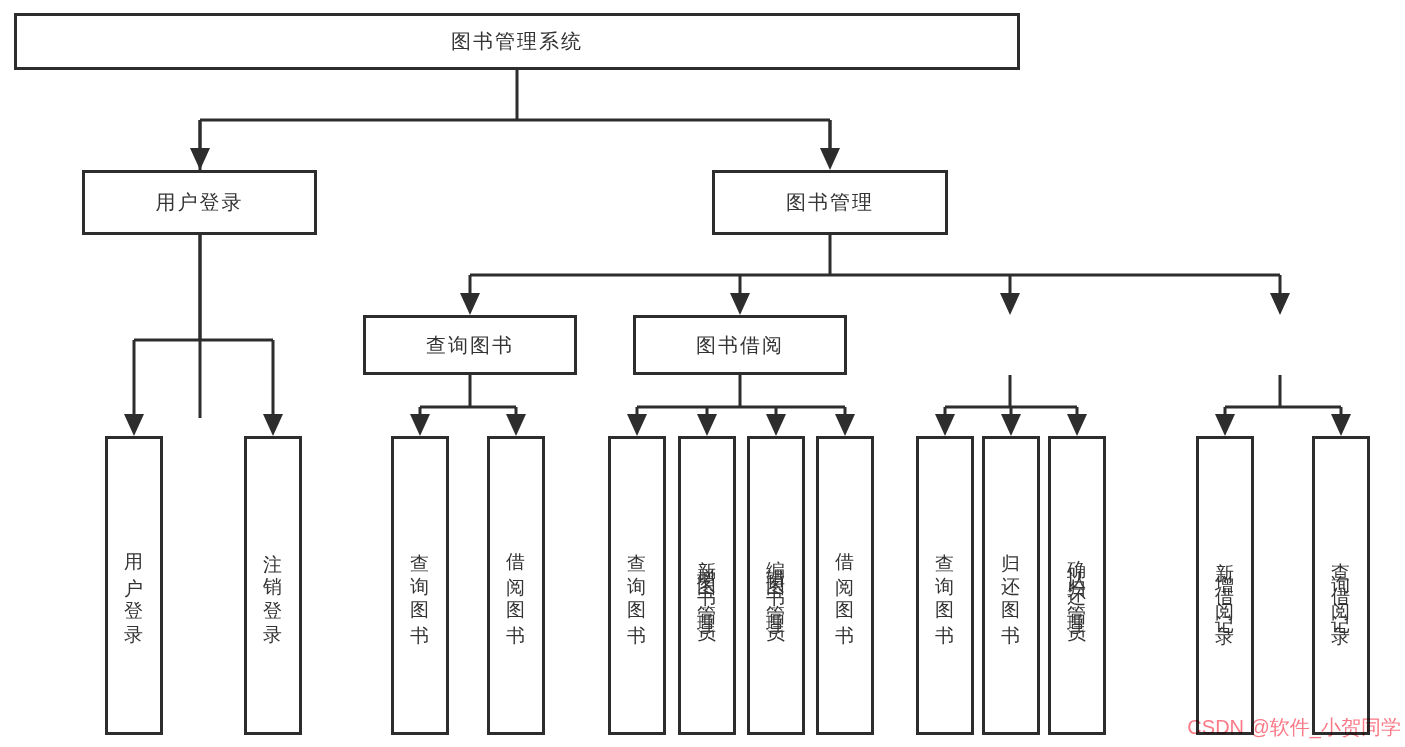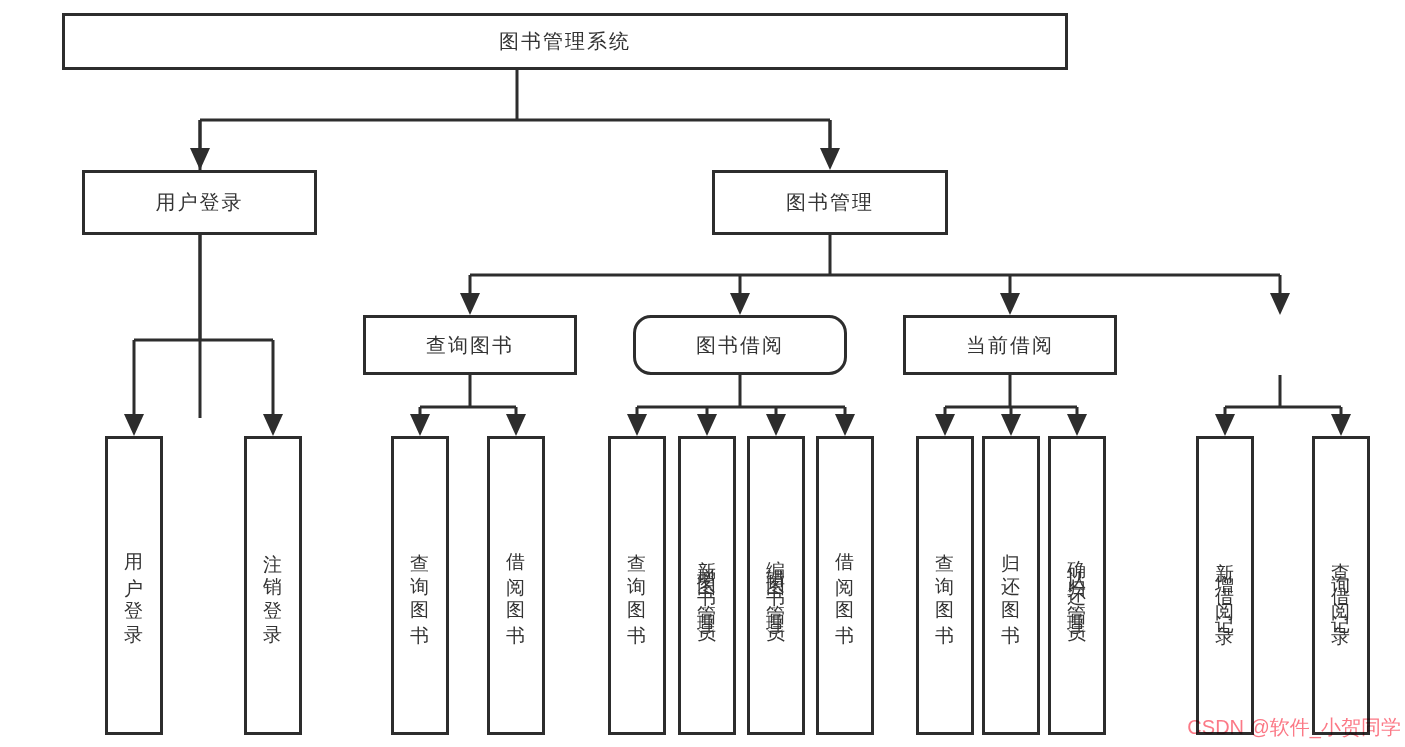--- a/index.html
+++ b/index.html
@@ -83,39 +83,36 @@
       <polygon points="1067,414 1087,414 1077,436"></polygon>
     </g>
 
     <g>
       <path d="M1280 375 V407 M1225 407 H1341 M1225 407 V418 M1341 407 V418"></path>
       <polygon points="1215,414 1235,414 1225,436"></polygon>
       <polygon points="1331,414 1351,414 1341,436"></polygon>
     </g>
   </svg>
 
-  <div class="node" style="left:14px;top:13px;width:1006px;height:57px;margin-left:48px;">
+  <div class="node" style="left:14px;top:13px;width:1006px;height:57px;">
     <span class="hlabel">图书管理系统</span>
   </div>
 
   <div class="node" style="left:82px;top:170px;width:235px;height:65px;">
     <span class="hlabel">用户登录</span>
   </div>
   <div class="node" style="left:712px;top:170px;width:236px;height:65px;">
     <span class="hlabel">图书管理</span>
   </div>
 
   <div class="node" style="left:363px;top:315px;width:214px;height:60px;">
     <span class="hlabel">查询图书</span>
   </div>
-  <div class="node" style="left:633px;top:315px;width:214px;height:60px;border-radius:18px;">
+  <div class="node" style="left:633px;top:315px;width:214px;height:60px;">
     <span class="hlabel">图书借阅</span>
-  </div>
-  <div class="node" style="left:903px;top:315px;width:214px;height:60px;">
-    <span class="hlabel">当前借阅</span>
   </div>
 
   <div class="node leaf" style="left:105px;top:436px;width:58px;height:299px;">
     <span class="vtext sp-wide">用户登录</span>
   </div>
   <div class="node leaf" style="left:244px;top:436px;width:58px;height:299px;">
     <span class="vtext sp-wide">注销登录</span>
   </div>
 
   <div class="node leaf" style="left:391px;top:436px;width:58px;height:299px;">

